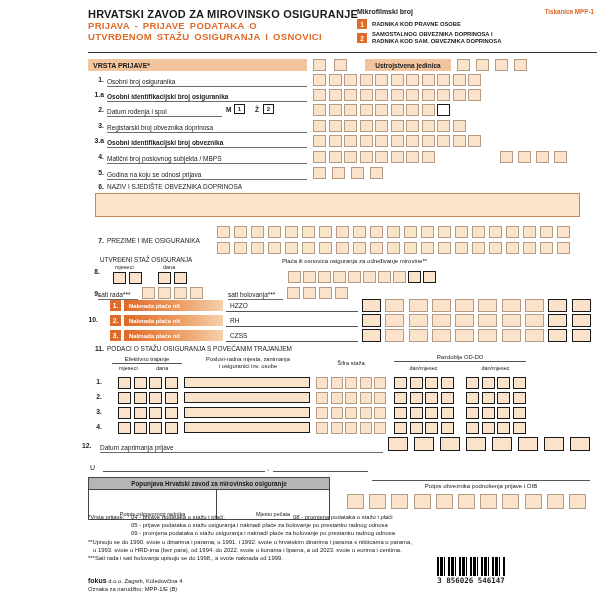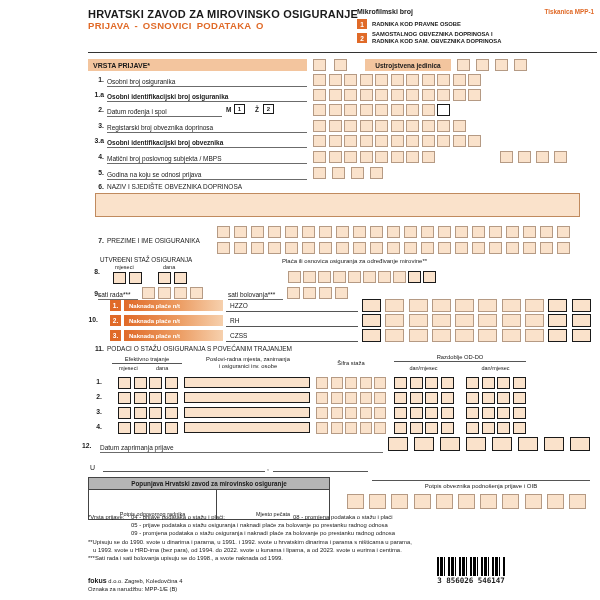--- a/index.html
+++ b/index.html
@@ -39,21 +39,22 @@
   .gray{background:#b5b5b5;}
   .tbl{border:1px solid #444;box-sizing:border-box;}
   .bc{background:repeating-linear-gradient(90deg,#000 0 1.6px,#fff 1.6px 2.8px,#000 2.8px 5.6px,#fff 5.6px 7.4px,#000 7.4px 8.4px,#fff 8.4px 11px);}
 </style>
 </head>
 <body>
 
 <div class="page">
 
   <div class="abs inst" style="left:88px;top:8px;">HRVATSKI ZAVOD ZA MIROVINSKO OSIGURANJE</div>
-  <div class="abs title" style="left:88px;top:20px;">PRIJAVA - OSNOVICI PODATAKA O</div>
+  <div class="abs title" style="left:88px;top:20px;">PRIJAVA - PRIJAVE PODATAKA O</div>
+  <div class="abs title" style="left:88px;top:31px;">UTVRĐENOM STAŽU OSIGURANJA I OSNOVICI</div>
   <div class="abs micro" style="left:357px;top:8px;">Mikrofilmski broj</div>
   <div class="abs tisk" style="right:6px;top:8px;">Tiskanica MPP-1</div>
 
   <div class="abs badge" style="left:357px;top:19px;">1</div>
   <div class="abs typelbl" style="left:372px;top:21px;">RADNIKA KOD PRAVNE OSOBE</div>
   <div class="abs badge" style="left:357px;top:33px;">2</div>
   <div class="abs typelbl" style="left:372px;top:31px;">SAMOSTALNOG OBVEZNIKA DOPRINOSA I</div>
   <div class="abs typelbl" style="left:372px;top:38px;">RADNIKA KOD SAM. OBVEZNIKA DOPRINOSA</div>
   <div class="abs" style="left:88px;top:52px;width:509px;border-top:1.2px solid #333;"></div>
 

